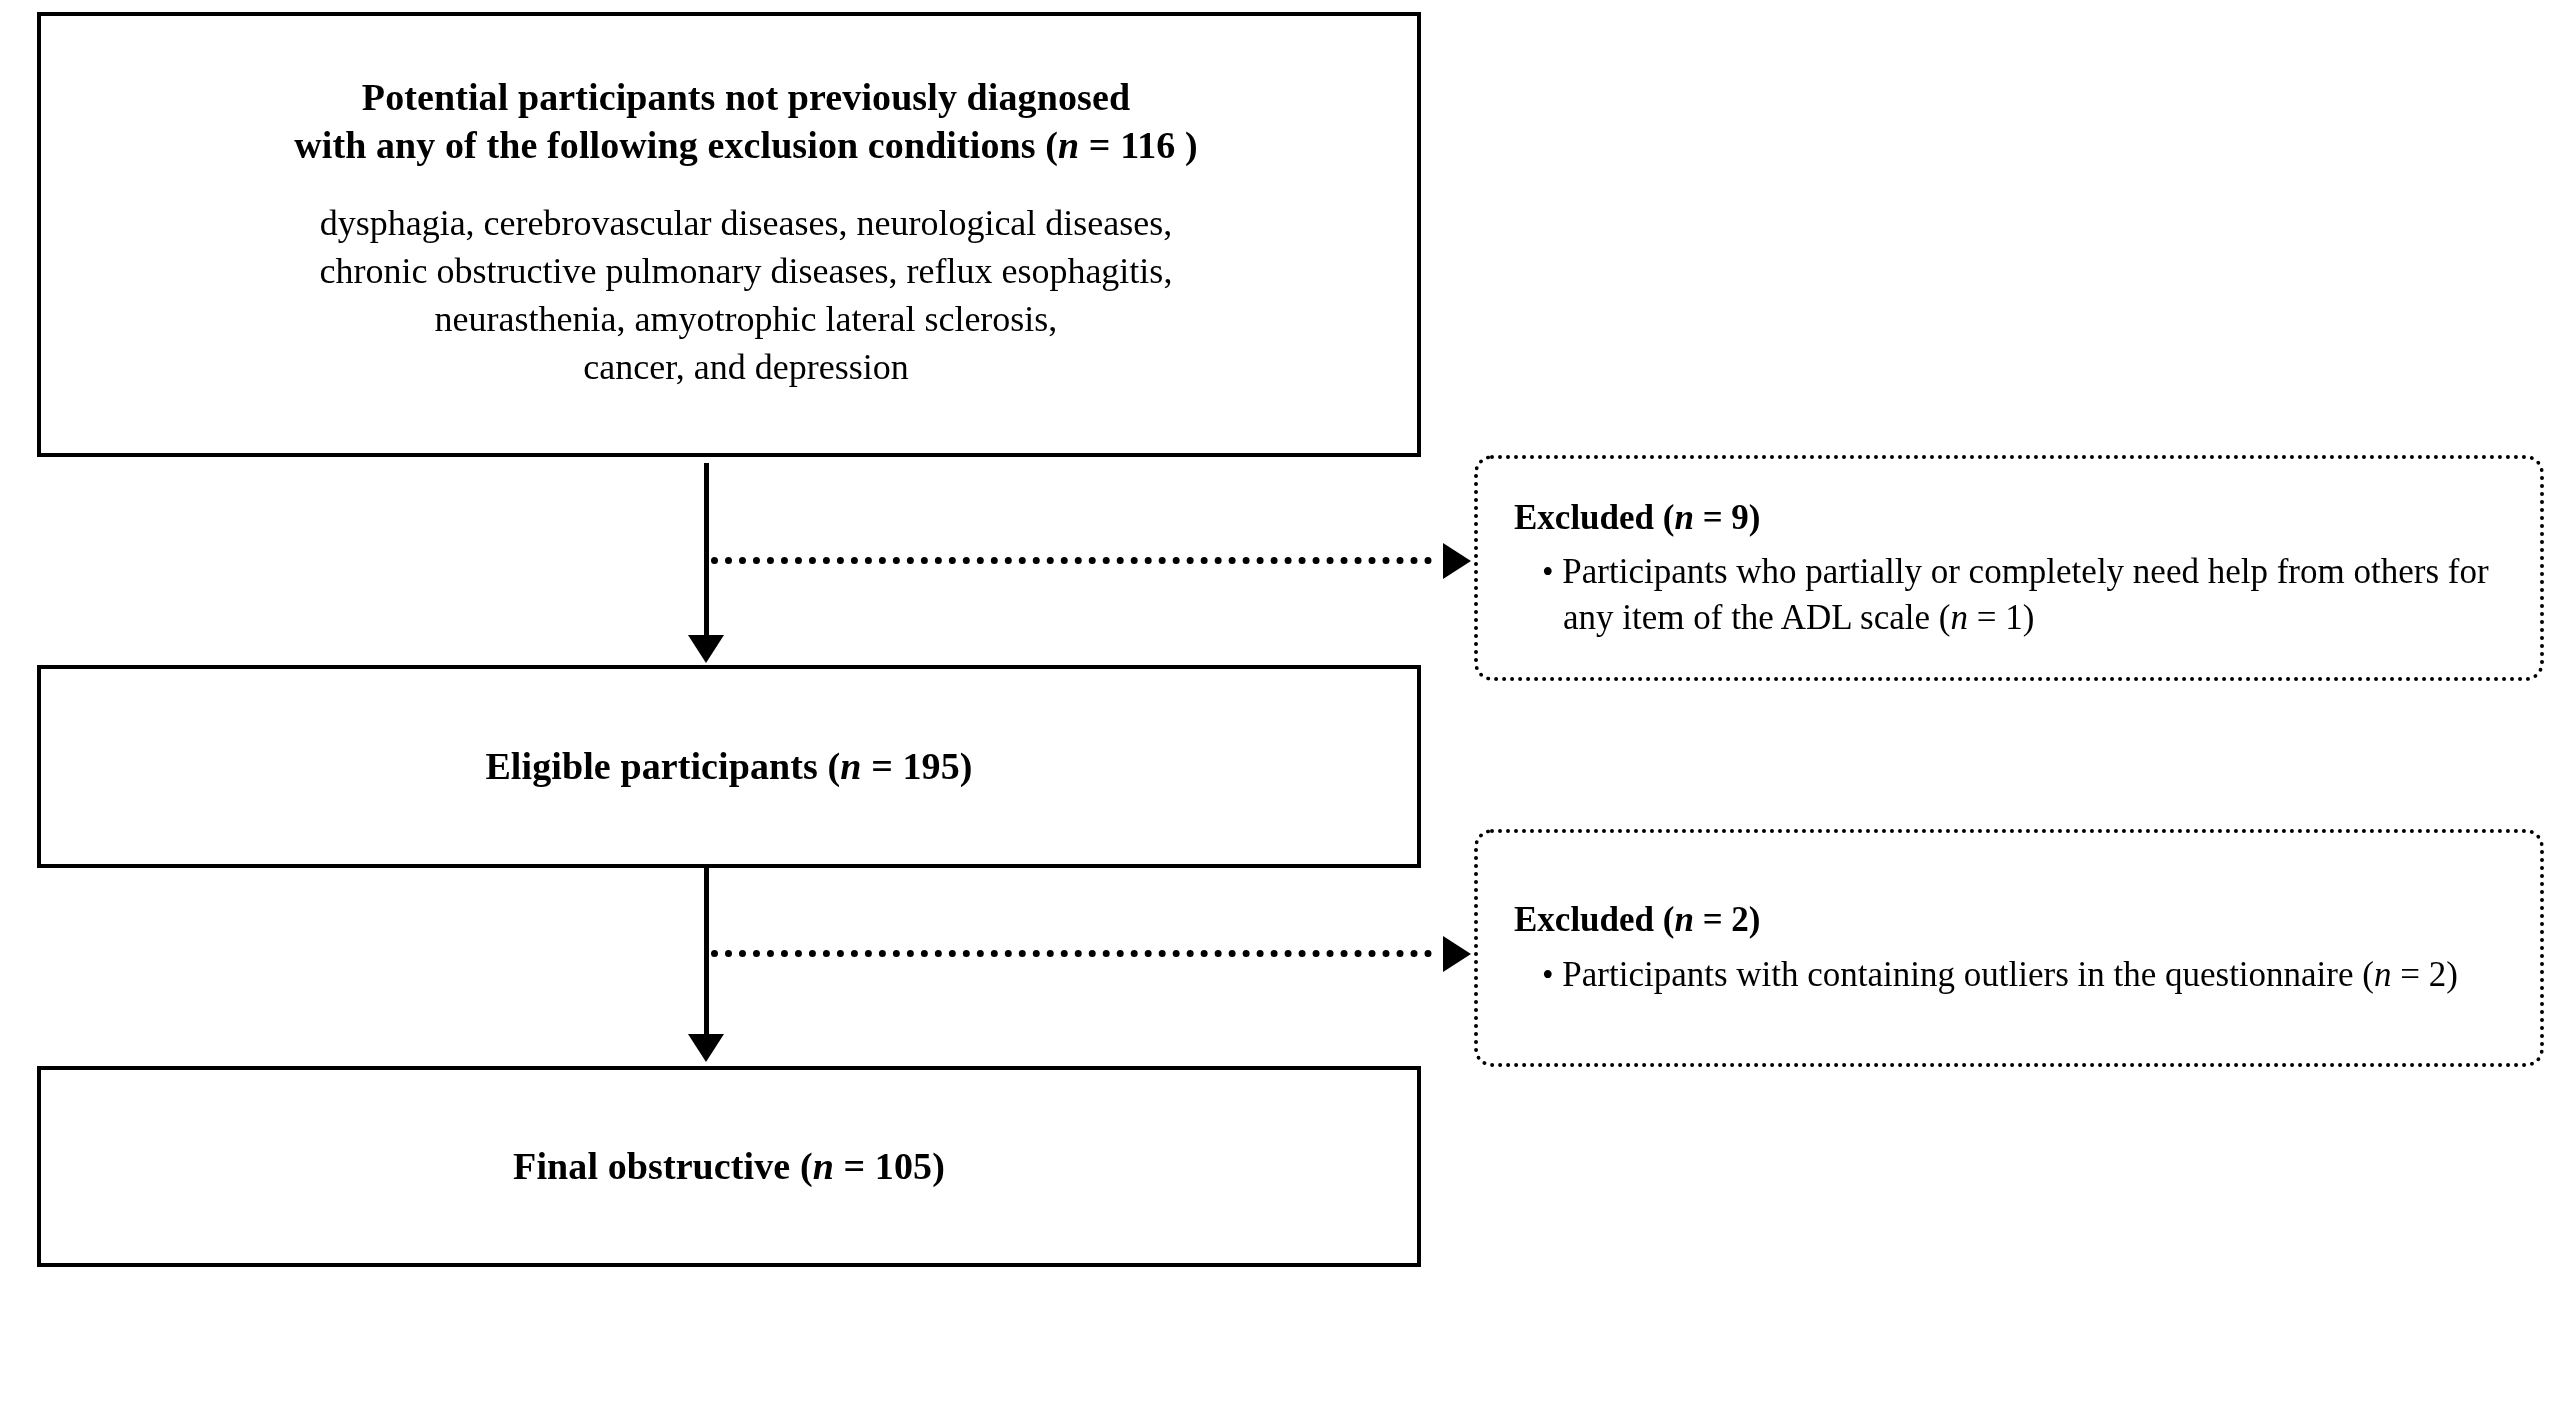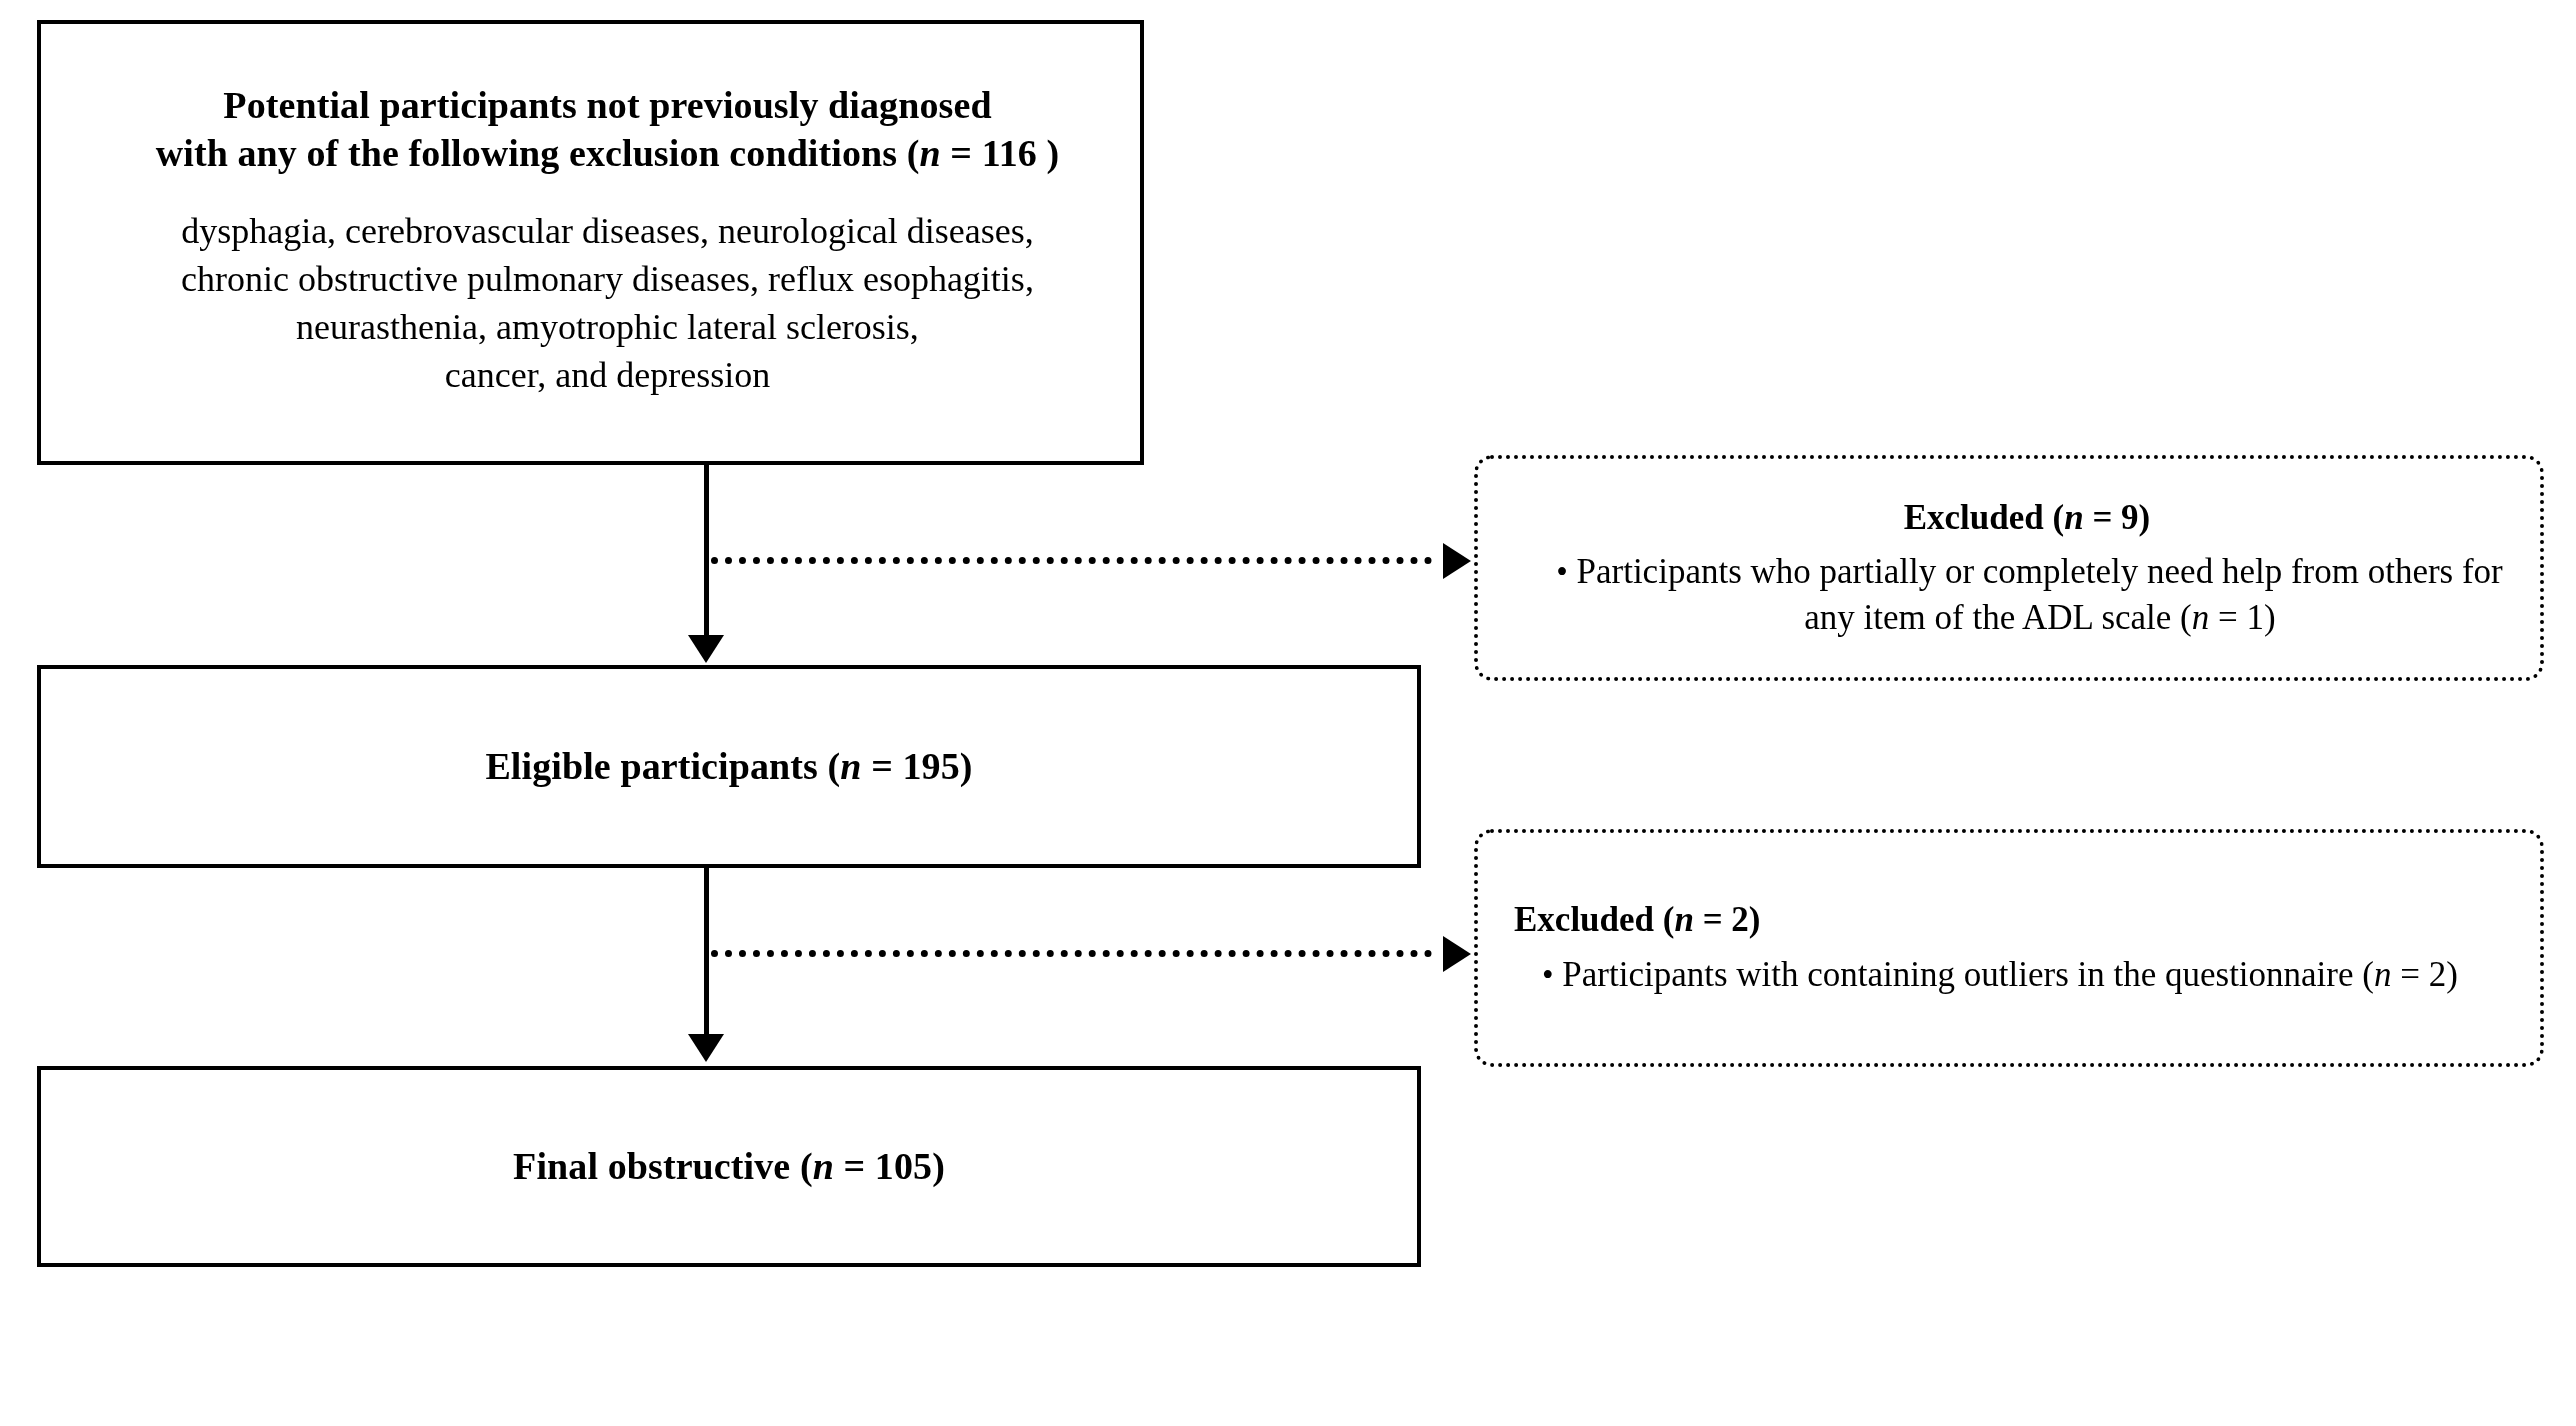--- a/index.html
+++ b/index.html
@@ -12,21 +12,21 @@
     position:absolute;
     border:4.1px solid #000000;
     background:#ffffff;
     box-sizing:border-box;
     display:flex;
     flex-direction:column;
     align-items:center;
     justify-content:center;
     text-align:center;
   }
-  #box-potential{left:37px;  top:20px;   width:1107px; height:445px;padding-left:34px;}
+  #box-potential{left:37px;  top:12px;   width:1384px; height:445px;padding-left:34px;}
   #box-eligible {left:37px;  top:665px;  width:1384px; height:203px;}
   #box-final    {left:37px;  top:1066px; width:1384px; height:201px;}
 
   .box-title{
     font-weight:bold;
     font-size:38px;
     line-height:1.28;
     letter-spacing:0.1px;
   }
   #box-potential .box-title{margin-top:-4.9px;}
@@ -41,21 +41,21 @@
   .dotted-box{
     position:absolute;
     border:4.9px dotted #000000;
     border-radius:18px;
     background:#ffffff;
     box-sizing:border-box;
     display:flex;
     flex-direction:column;
     justify-content:center;
   }
-  #excl-1{left:1474px; top:455px;  width:1070px; height:226px;text-align:center;}
+  #excl-1{left:1474px; top:455px;  width:1070px; height:226px;}
   #excl-2{left:1474px; top:829px; width:1070px; height:238px;}
 
   .excl-head{
     font-weight:bold;
     font-size:35px;
     line-height:1.25;
     padding-left:36px;
   }
   .excl-list{
     list-style:none;

